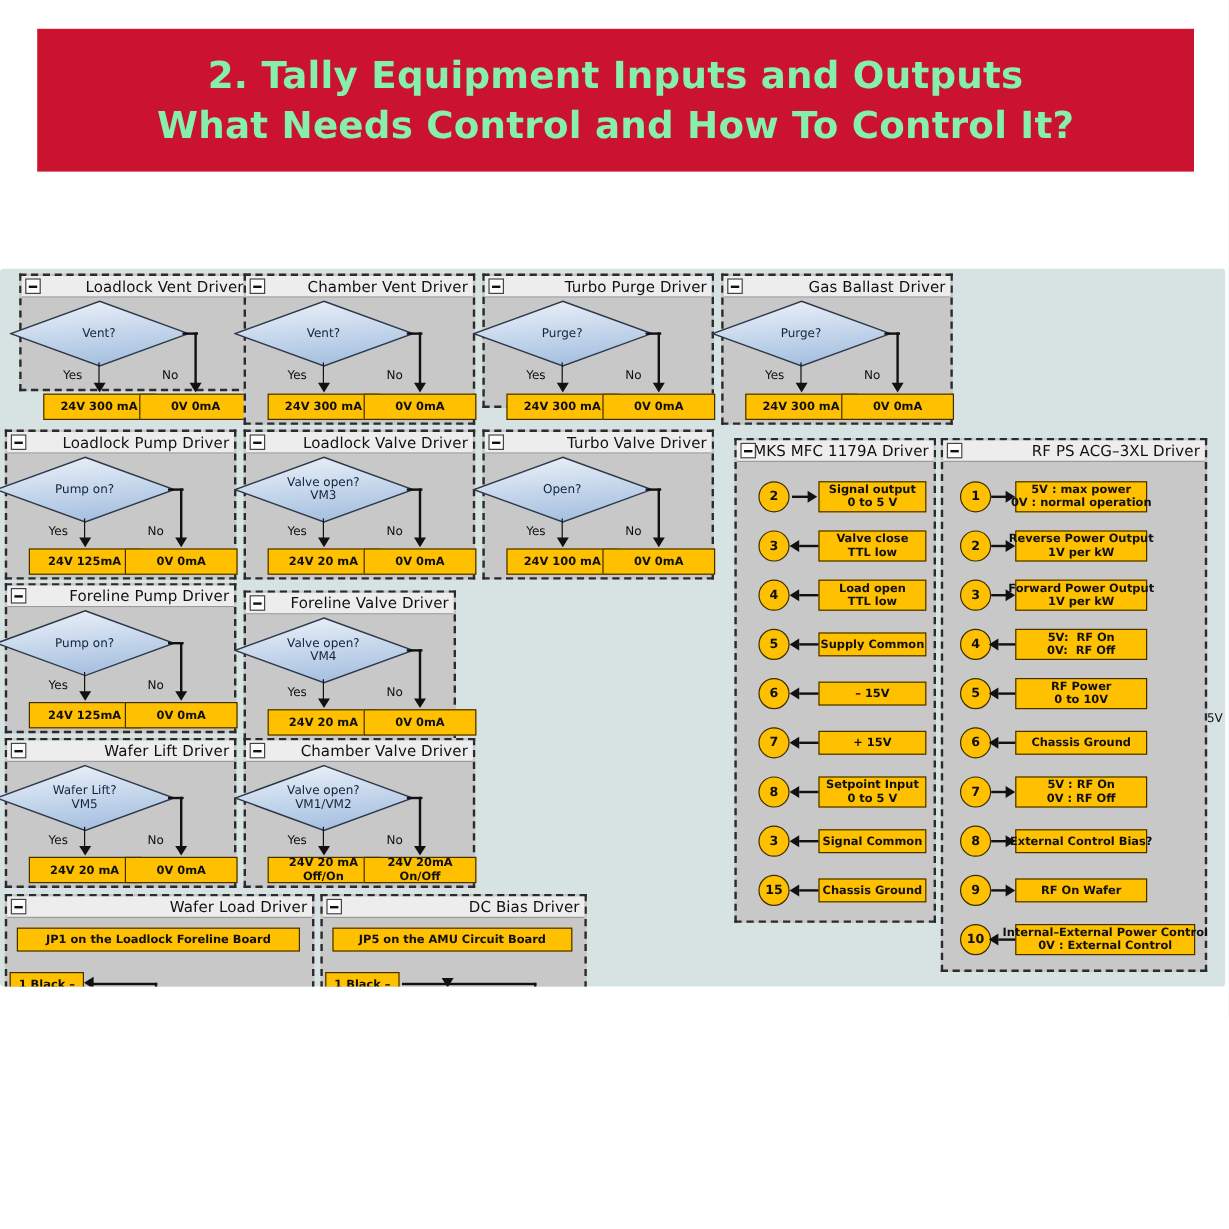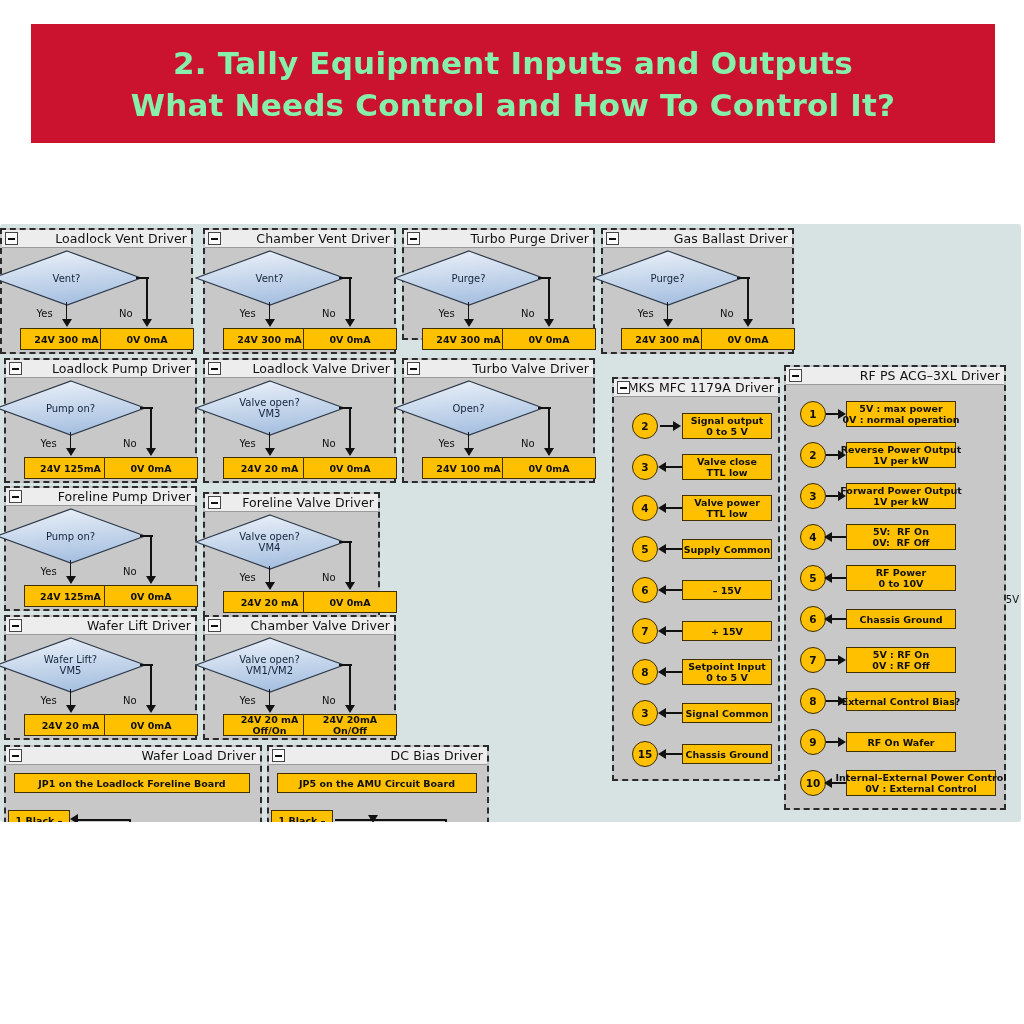--- a/index.html
+++ b/index.html
@@ -104,21 +104,21 @@
 </head>
 <body>
 
 <div id="banner">
   <div class="line">2. Tally Equipment Inputs and Outputs</div>
   <div class="line">What Needs Control and How To Control It?</div>
 </div>
 
 <div id="canvas">
   <div id="flow-layer">
-      <div class="panel" style="left:0;top:4px;width:193px;height:126px;">
+      <div class="panel" style="left:16px;top:4px;width:193px;height:98px;">
         <div class="panel-hd">
           <div class="minus"></div>
           <div class="ttl">Loadlock Vent Driver</div>
         </div>
         <div class="panel-bd">
           <div class="dia" style="left:-10.5px;top:2px;width:150px;height:56px;">
             <svg width="150" height="56" viewBox="0 0 150 56">
               <defs>
                 <linearGradient id="dg0" x1="0" y1="0" x2="0.25" y2="1">
                   <stop offset="0%" stop-color="#eef3fa"></stop>
@@ -459,38 +459,38 @@
         <div class="panel-bd">
           <div class="ybox" style="left:8px;top:8px;width:200px;height:20px;">JP5 on the AMU Circuit Board</div>
           <div class="ybox" style="left:2px;top:45px;width:62px;height:20px;">1 Black –</div>
           <div class="ln h" style="left:66px;top:54px;width:112px;"></div>
           <div class="ln v" style="left:176px;top:54px;height:16px;"></div>
           <div class="arw" style="left:99px;top:50px;"></div>
         </div>
       </div>
     </div>
   <div id="mks-layer">
-      <div class="panel" style="left:612px;top:141px;width:168px;height:404px;margin-top:12px;">
+      <div class="panel" style="left:612px;top:141px;width:168px;height:404px;">
         <div class="panel-hd">
           <div class="minus"></div>
           <div class="ttl">MKS MFC 1179A Driver</div>
         </div>
         <div class="panel-bd">
           <div class="pin" style="left:18px;top:16px;">2</div>
           <div class="ybox" style="left:68px;top:16px;width:90px;height:26px;">Signal output
 0 to 5 V</div>
           <div class="prow-line" style="left:46px;top:28px;width:15px;"></div>
           <div class="arwR" style="left:59px;top:24px;"></div>
           <div class="pin" style="left:18px;top:57px;">3</div>
           <div class="ybox" style="left:68px;top:57px;width:90px;height:26px;">Valve close
 TTL low</div>
           <div class="prow-line" style="left:52px;top:69px;width:16px;"></div>
           <div class="arwL" style="left:44px;top:65px;"></div>
           <div class="pin" style="left:18px;top:98px;">4</div>
-          <div class="ybox" style="left:68px;top:98px;width:90px;height:26px;">Valve power
+          <div class="ybox" style="left:68px;top:98px;width:90px;height:26px;">Load open
 TTL low</div>
           <div class="prow-line" style="left:52px;top:110px;width:16px;"></div>
           <div class="arwL" style="left:44px;top:106px;"></div>
           <div class="pin" style="left:18px;top:139px;">5</div>
           <div class="ybox" style="left:68px;top:142px;width:90px;height:20px;">Supply Common</div>
           <div class="prow-line" style="left:52px;top:151px;width:16px;"></div>
           <div class="arwL" style="left:44px;top:147px;"></div>
           <div class="pin" style="left:18px;top:180px;">6</div>
           <div class="ybox" style="left:68px;top:183px;width:90px;height:20px;">– 15V</div>
           <div class="prow-line" style="left:52px;top:192px;width:16px;"></div>

